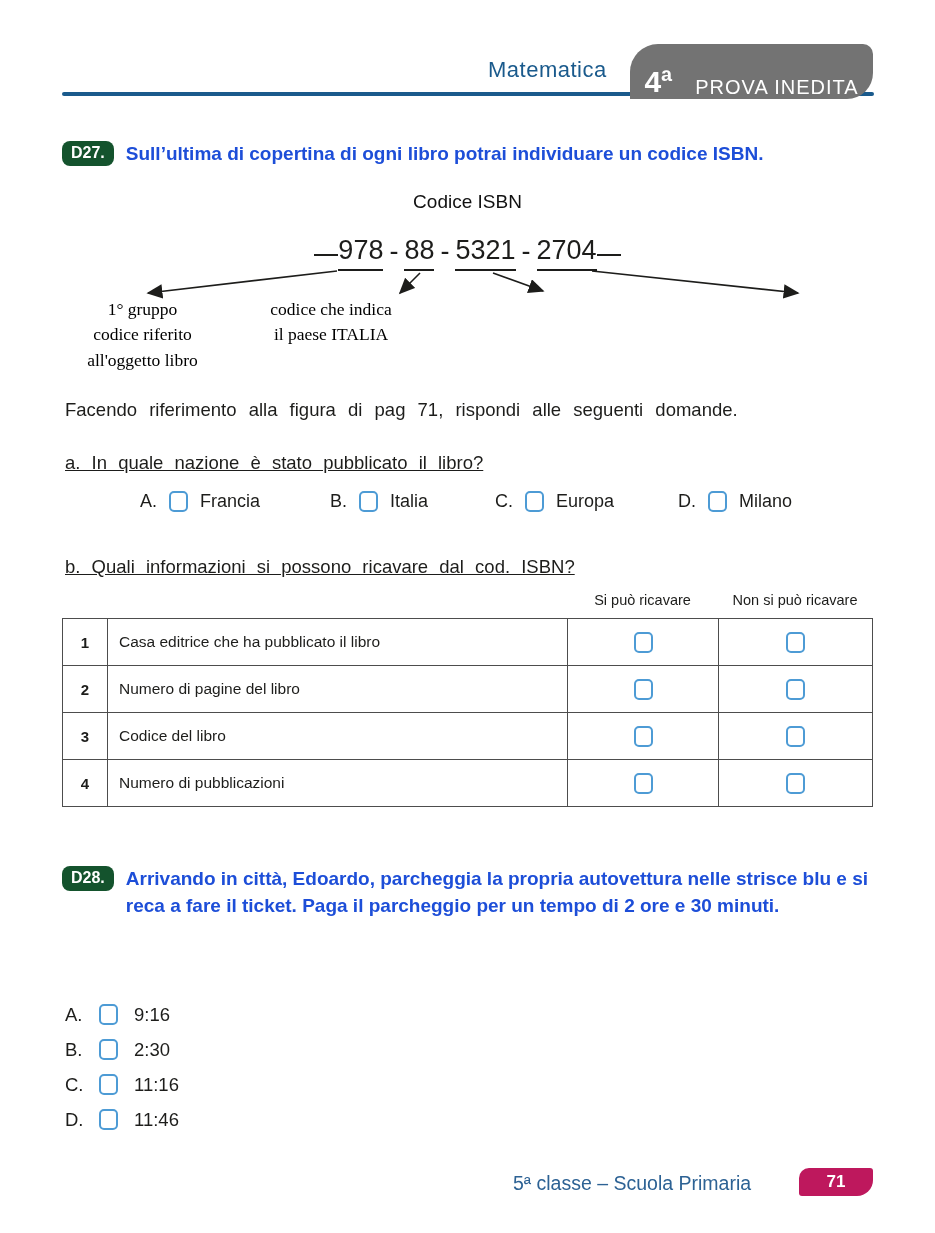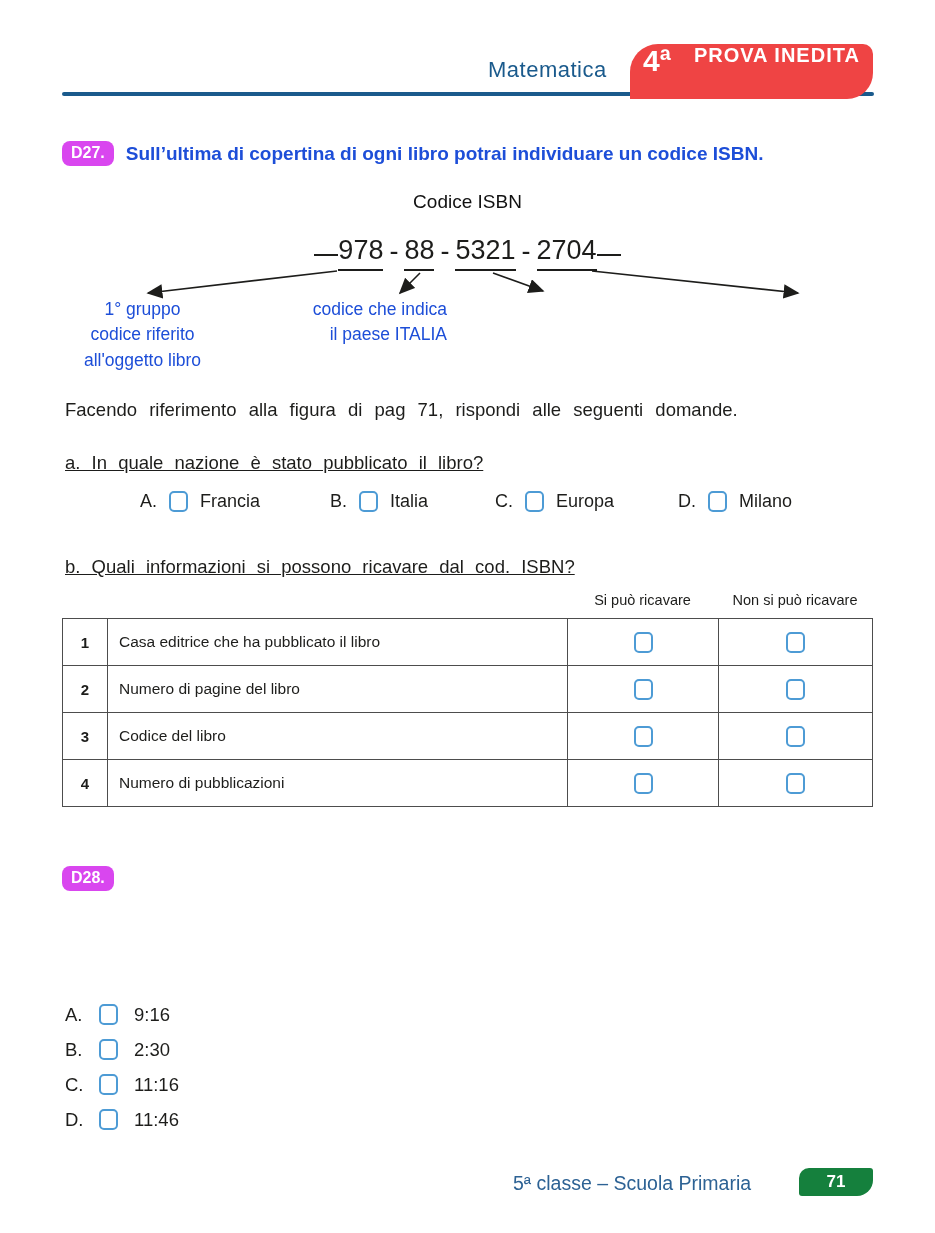--- a/index.html
+++ b/index.html
@@ -14,31 +14,31 @@
   .subject {
     position: absolute; top: 57px; left: 488px;
     font-size: 22px; font-weight: normal; color: #1a5a8c; letter-spacing: .5px;
   }
   .header-rule {
     position: absolute; top: 92px; left: 62px; width: 812px; height: 4px;
     background: #1a5a8c; border-radius: 2px;
   }
   .header-badge {
     position: absolute; top: 44px; left: 630px; width: 243px; height: 55px;
-    background: #ef4444; border-radius: 28px 10px 26px 0;
-    display: flex; align-items: flex-start; justify-content: center; gap: 23px;
+    background: #737373; border-radius: 28px 10px 26px 0;
+    display: flex; align-items: flex-end; justify-content: center; gap: 23px;
     color: #fff; z-index: 2;
   }
   .header-badge .num { font-size: 30px; font-weight: bold; }
-  .header-badge .txt { font-size: 20px; font-weight: bold; letter-spacing: 1px; }
+  .header-badge .txt { font-size: 20px; font-weight: normal; letter-spacing: 1px; }
 
   
   .q-head { position: absolute; display: flex; align-items: flex-start; gap: 12px; }
   .q-badge {
-    flex: 0 0 auto; background: #d946ef; color: #fff; font-weight: bold;
+    flex: 0 0 auto; background: #14532d; color: #fff; font-weight: bold;
     font-size: 16px; padding: 4px 9px 5px; border-radius: 8px; line-height: 1;
   }
   .q-text { color: #1d4ed8; font-size: 19px; font-weight: 600; line-height: 1.42; }
   .q-text p + p { margin-top: 0; }
 
   #d27-head { top: 141px; left: 62px; width: 812px; }
   #d28-head { top: 866px; left: 62px; width: 815px; }
 
   
   .diagram { position: absolute; top: 185px; left: 0; width: 935px; height: 205px; }
@@ -52,24 +52,24 @@
     font-size: 27px; color: #1d1d1b;
   }
   .isbn-line .u { border-bottom: 2.5px solid #1d1d1b; padding-bottom: 3px; }
   .isbn-line .lead { width: 24px; }
   .isbn-line .tail { width: 24px; }
   .isbn-line .sep { padding: 0 6px 3px; }
   .arrows-svg { position: absolute; inset: 0; width: 100%; height: 100%; }
   .arrows-svg line { stroke: #1d1d1b; stroke-width: 1.6; }
   .iso-label {
     position: absolute; top: 112px; text-align: center;
-    font-size: 17.5px; line-height: 1.45; white-space: pre-line; color: #1d4ed8;
+    font-size: 17.5px; line-height: 1.45; white-space: pre-line; color: #000000; font-family: Liberation Serif, serif;
   }
   #iso-label-1 { left: 40px;  width: 205px; }
-  #iso-label-2 { left: 257px; width: 190px; text-align: right; }
+  #iso-label-2 { left: 236px; width: 190px; }
   #iso-label-3 { left: 462px; width: 215px; }
   #iso-label-4 { left: 738px; width: 175px; }
 
   
   .intro {
     position: absolute; top: 399px; left: 65px; width: 815px;
     font-size: 18.5px; word-spacing: 7px; white-space: nowrap;
   }
   .sub-q { position: absolute; font-size: 18.5px; word-spacing: 6px; text-decoration: underline; }
   #q-a-text { top: 452px; left: 65px; }
@@ -108,21 +108,21 @@
   .opt-col .opt-line { display: flex; align-items: center; height: 35px; font-size: 18.5px; }
   .opt-col .letter { width: 34px; }
   .opt-col .val { margin-left: 16px; }
 
   
   .footer-text {
     position: absolute; top: 1172px; left: 513px; font-size: 19.5px; color: #2d6294;
   }
   .page-badge {
     position: absolute; top: 1168px; left: 799px; width: 74px; height: 28px;
-    background: #15803d; color: #fff; border-radius: 10px 3px 16px 3px;
+    background: #be185d; color: #fff; border-radius: 10px 3px 16px 3px;
     display: flex; align-items: center; justify-content: center;
     font-size: 17px; font-weight: bold;
   }
 </style>
 </head>
 <body>
 
 <div class="subject">Matematica</div>
 <div class="header-rule"></div>
 <div class="header-badge">
@@ -228,20 +228,21 @@
       <td class="c-desc">Numero di pubblicazioni</td>
       <td class="c-cb"><span class="cb"></span></td>
       <td class="c-cb2"><span class="cb"></span></td>
     </tr>
   </tbody>
 </table>
 
 <div class="q-head" id="d28-head">
   <span class="q-badge">D28.</span>
   <div class="q-text">
+    <p>Arrivando in città, Edoardo, parcheggia la propria autovettura nelle strisce blu e si reca a fare il ticket. Paga il parcheggio per un tempo di 2 ore e 30 minuti.</p>
   </div>
 </div>
 
 <div class="opt-col">
   <div class="opt-line">
     <span class="letter">A.</span>
     <span class="cb"></span>
     <span class="val">9:16</span>
   </div>
   <div class="opt-line">

